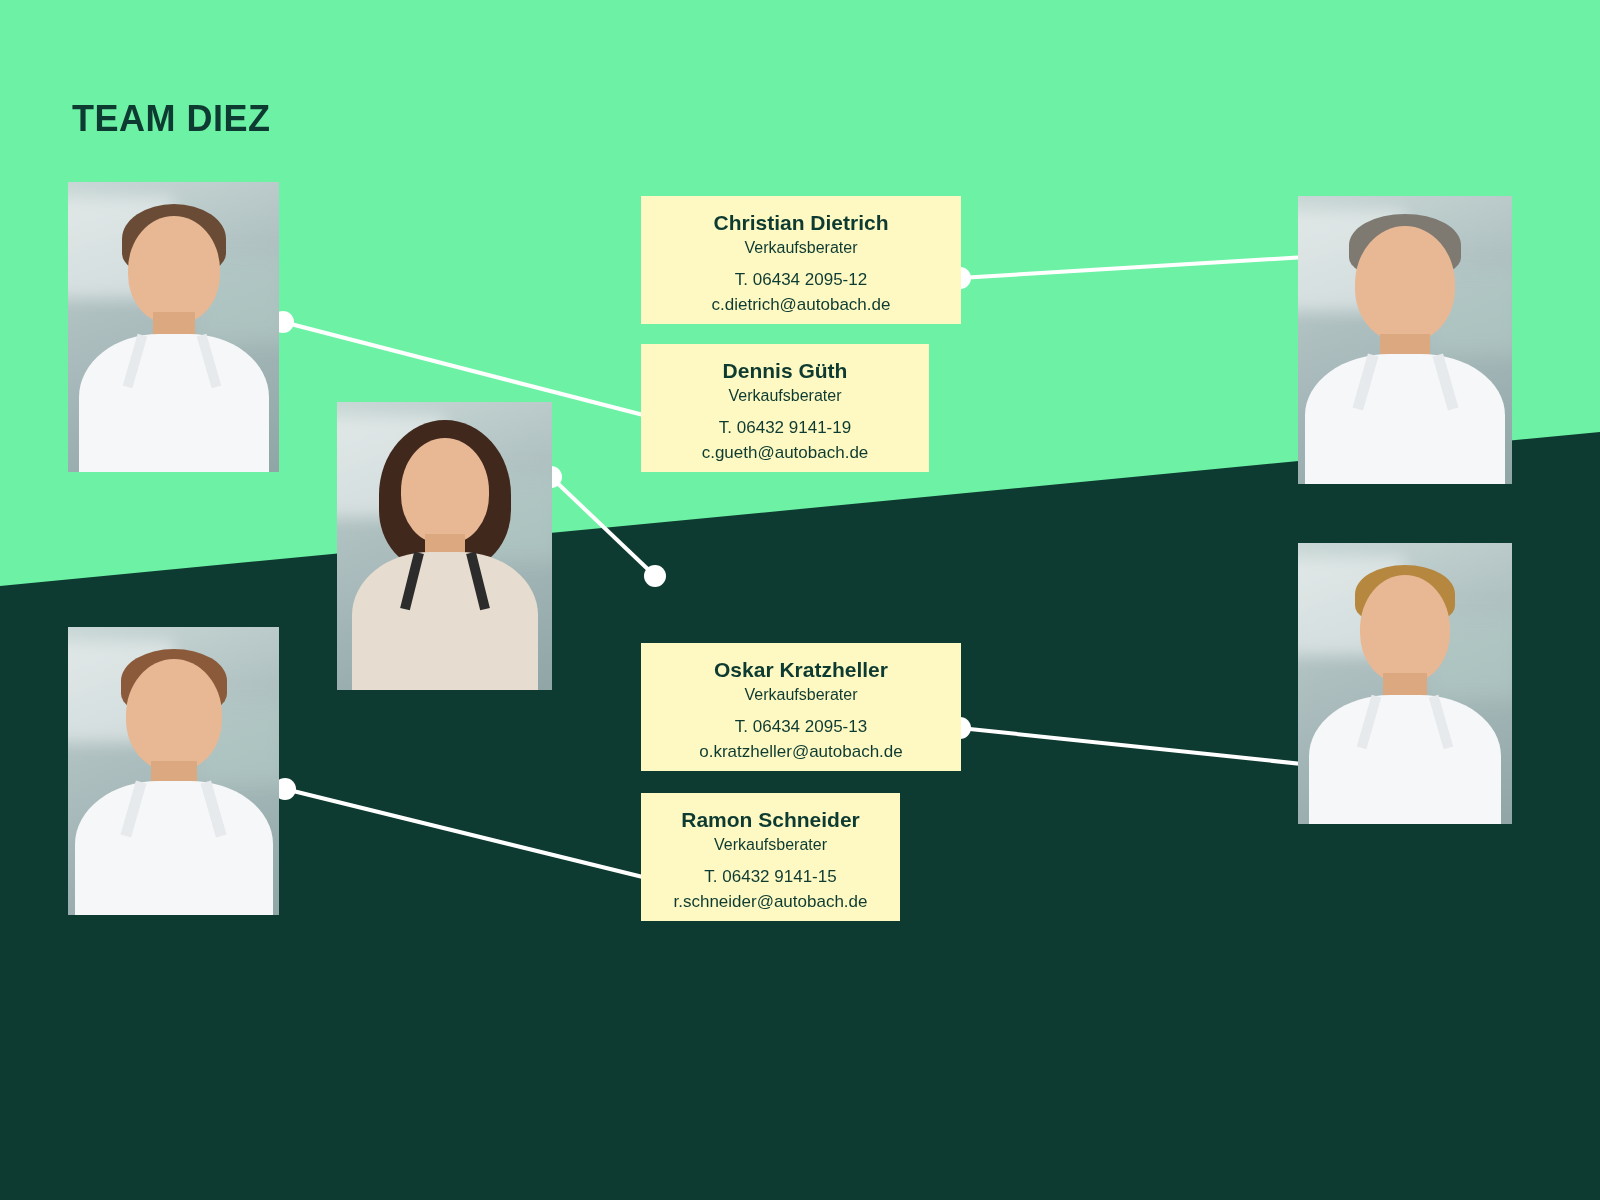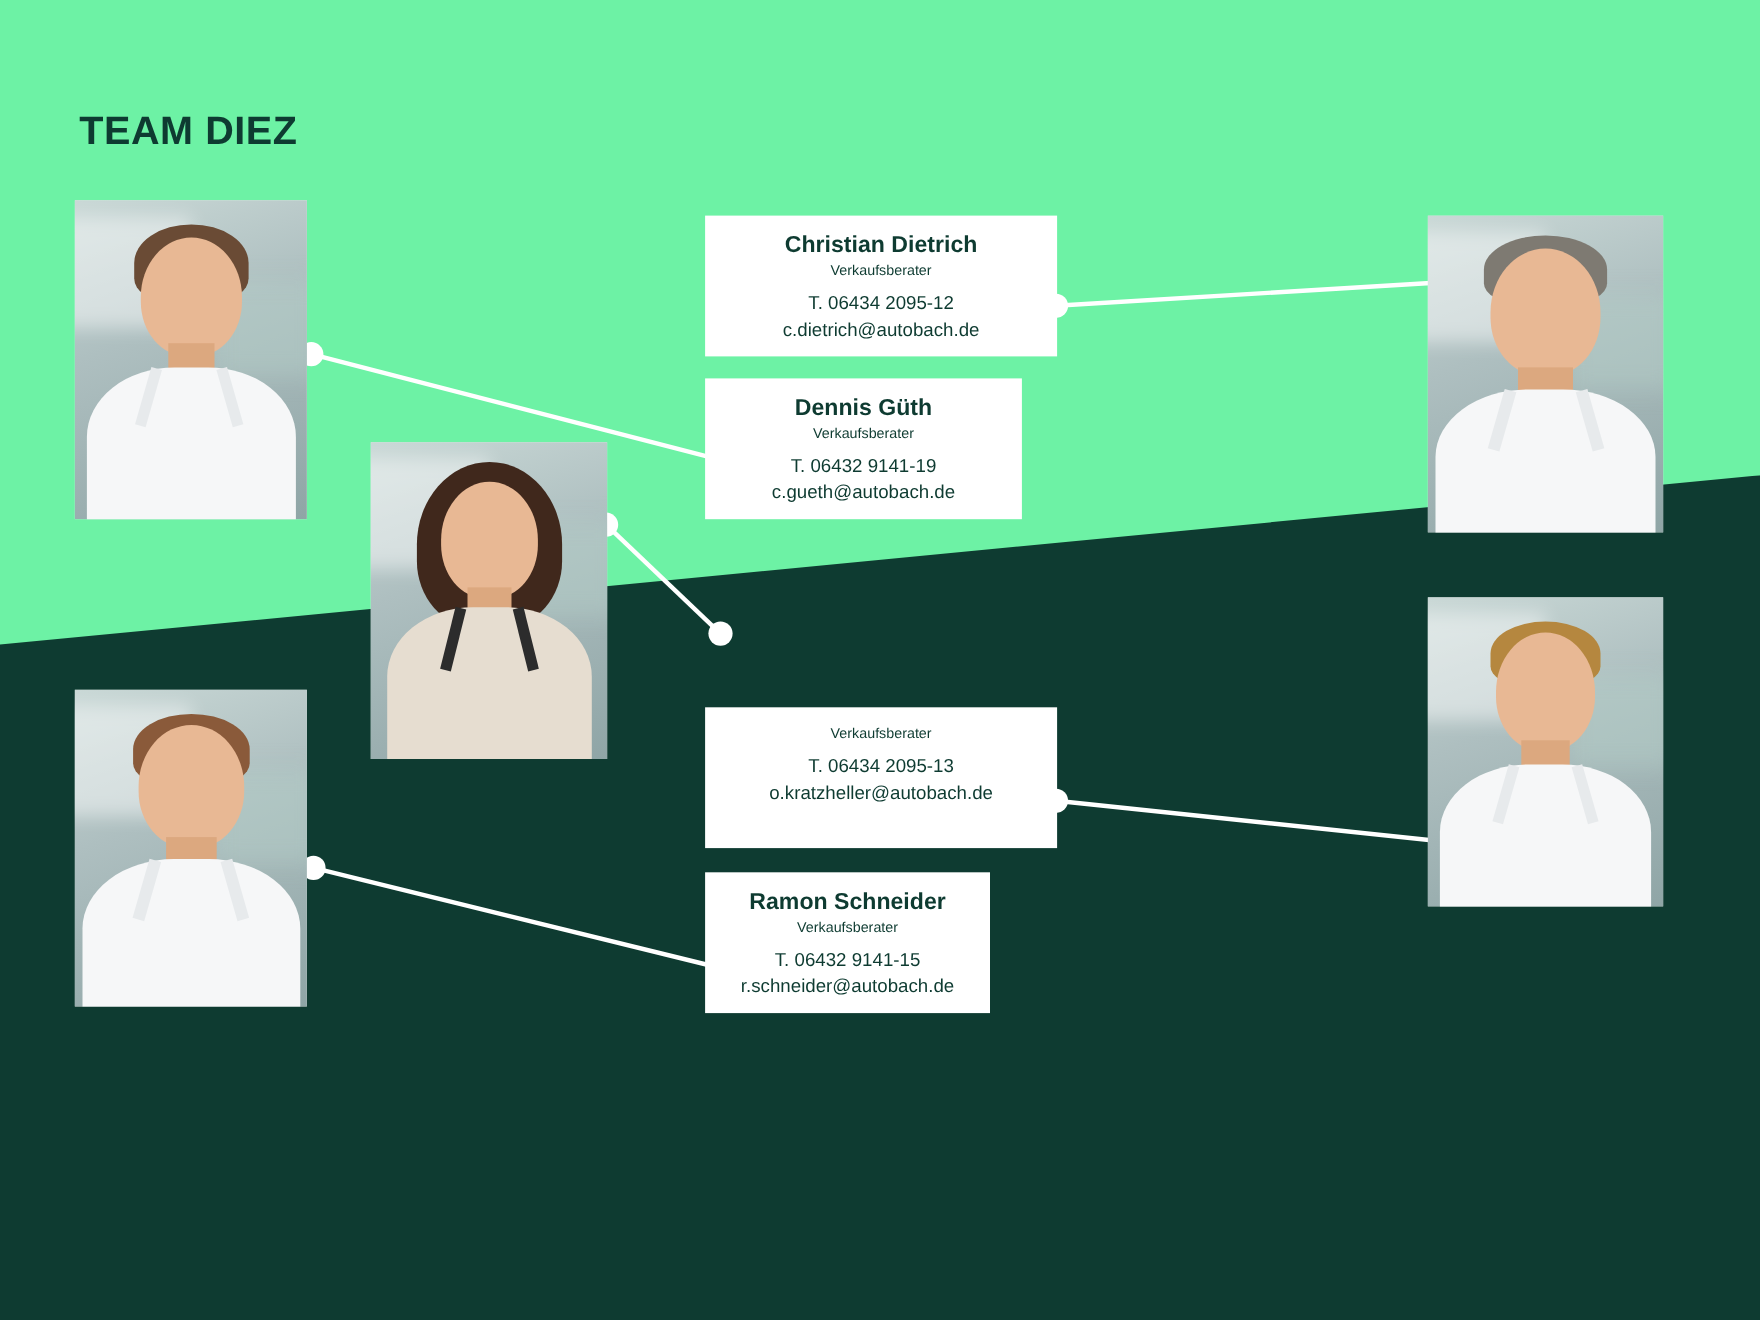--- a/index.html
+++ b/index.html
@@ -100,33 +100,33 @@
     border-radius: 42% 42% 0 0;
   }
   .person .collarL, .person .collarR {
     position: absolute;
     background: #e7eaec;
   }
 
   
   .card {
     position: absolute;
-    background: #ffffff;
+    background: #fef9c3;
     color: #0E3B31;
     text-align: center;
     padding: 14px 10px 16px 10px;
     box-sizing: border-box;
   }
   .card .name {
     font-size: 21px;
     font-weight: bold;
     line-height: 1.25;
   }
   .card .role {
-    font-size: 13px;
+    font-size: 16px;
     font-weight: normal;
     line-height: 1.5;
   }
   .card .phone, .card .email {
     font-size: 17px;
     line-height: 1.45;
   }
   .card .phone { margin-top: 8px; }
 
   
@@ -258,20 +258,21 @@
 
   <div class="card" style="left:641px; top:344px; width:288px; height:128px;">
     <div class="name">Dennis Güth</div>
     <div class="role">Verkaufsberater</div>
     <div class="phone">T. 06432 9141-19</div>
     <div class="email">c.gueth@autobach.de</div>
   </div>
 
 
   <div class="card" style="left:641px; top:643px; width:320px; height:128px;">
+    <div class="name">Oskar Kratzheller</div>
     <div class="role">Verkaufsberater</div>
     <div class="phone">T. 06434 2095-13</div>
     <div class="email">o.kratzheller@autobach.de</div>
   </div>
 
   <div class="card" style="left:641px; top:793px; width:259px; height:128px;">
     <div class="name">Ramon Schneider</div>
     <div class="role">Verkaufsberater</div>
     <div class="phone">T. 06432 9141-15</div>
     <div class="email">r.schneider@autobach.de</div>

